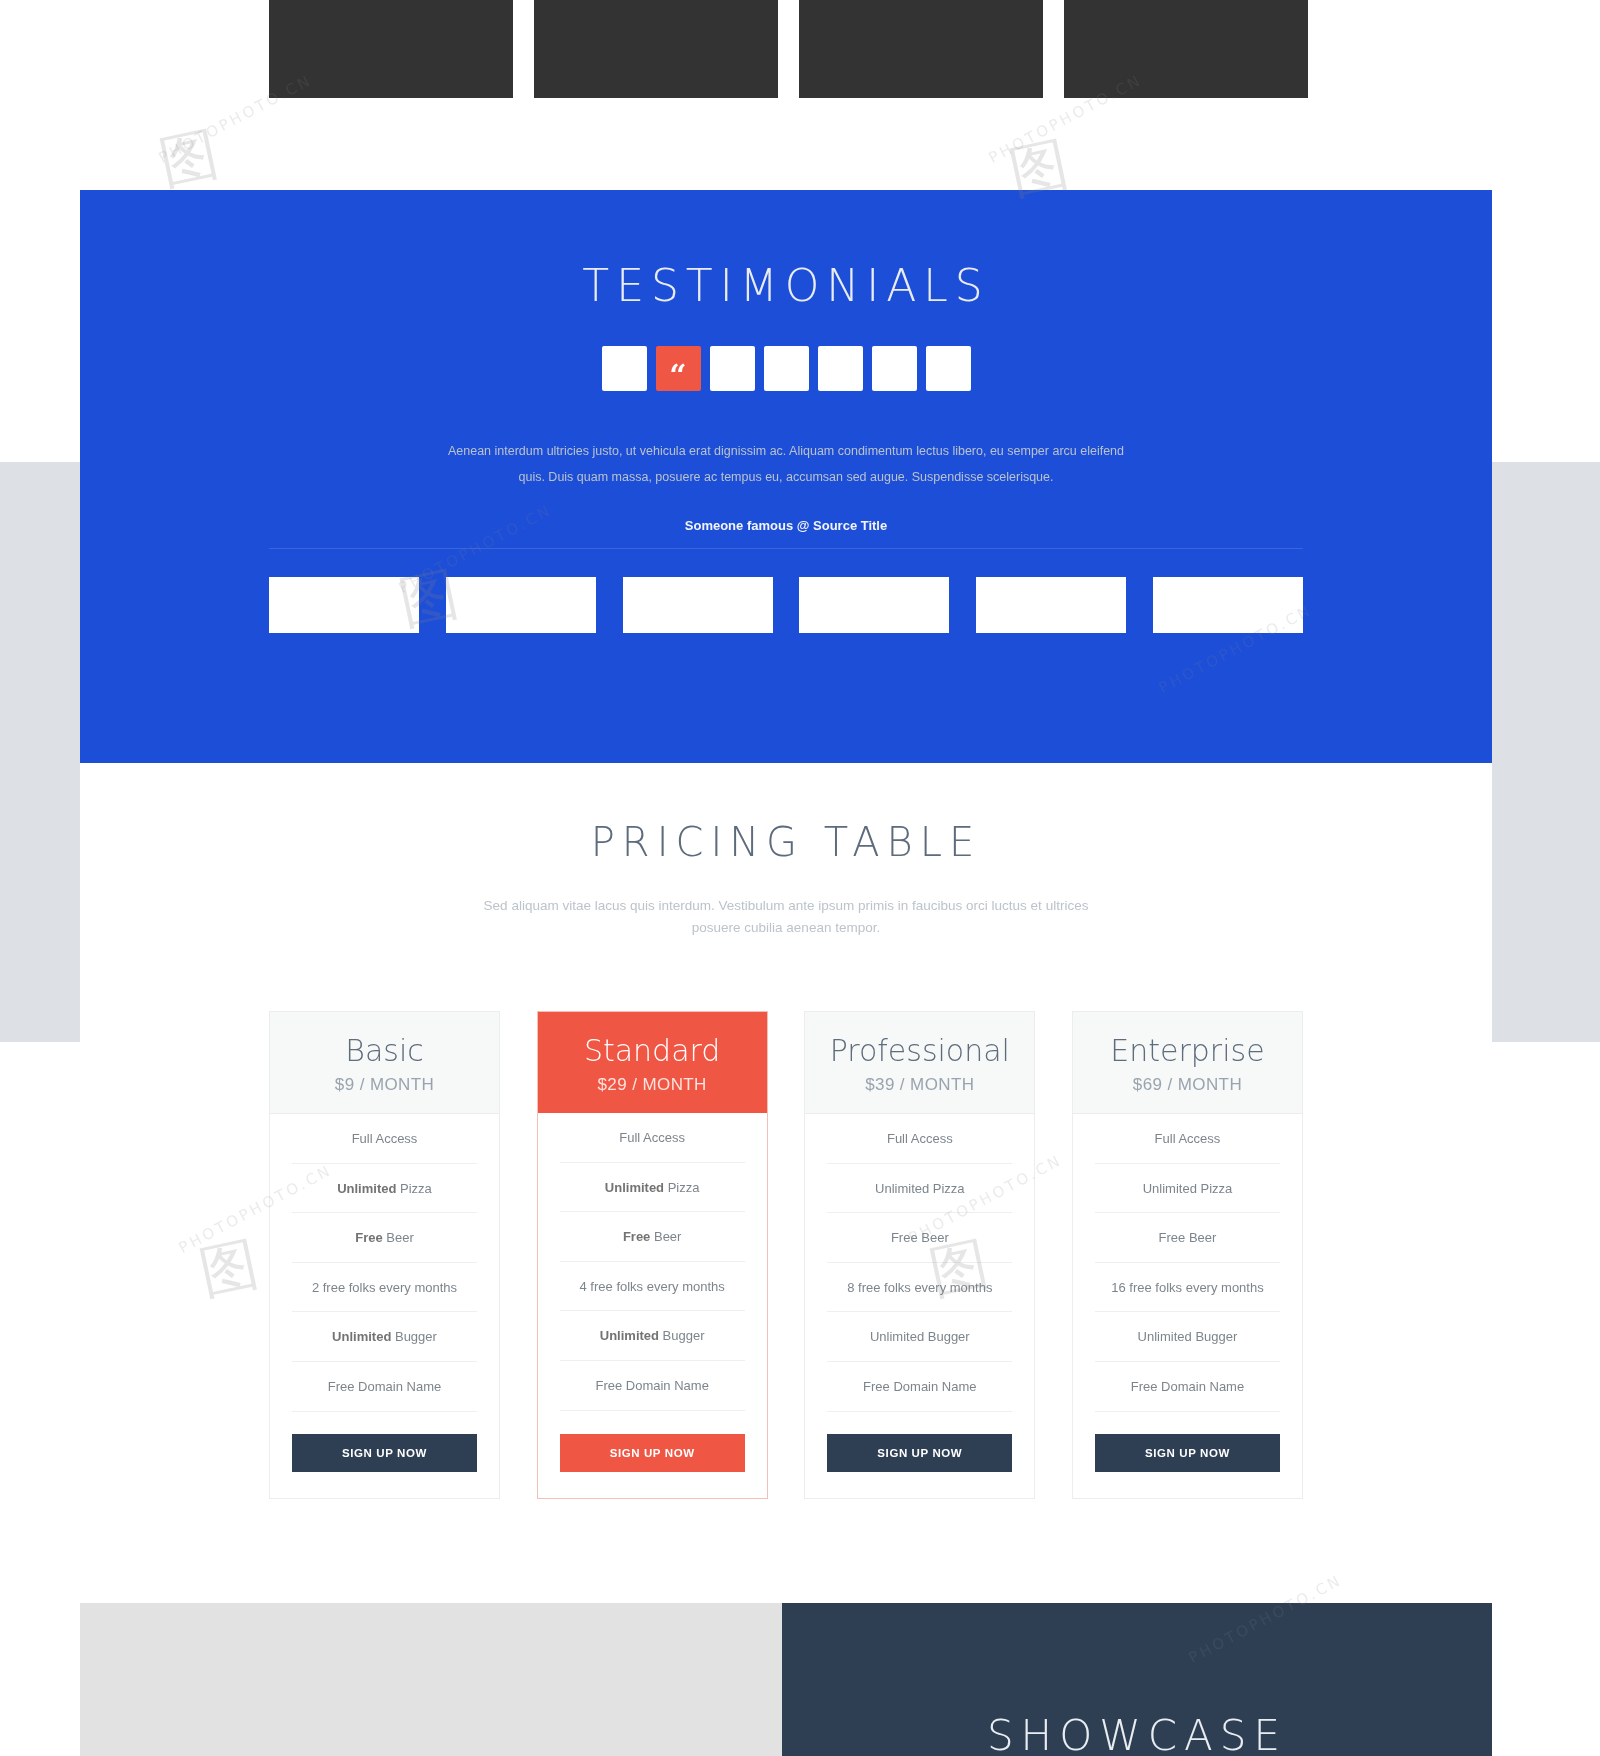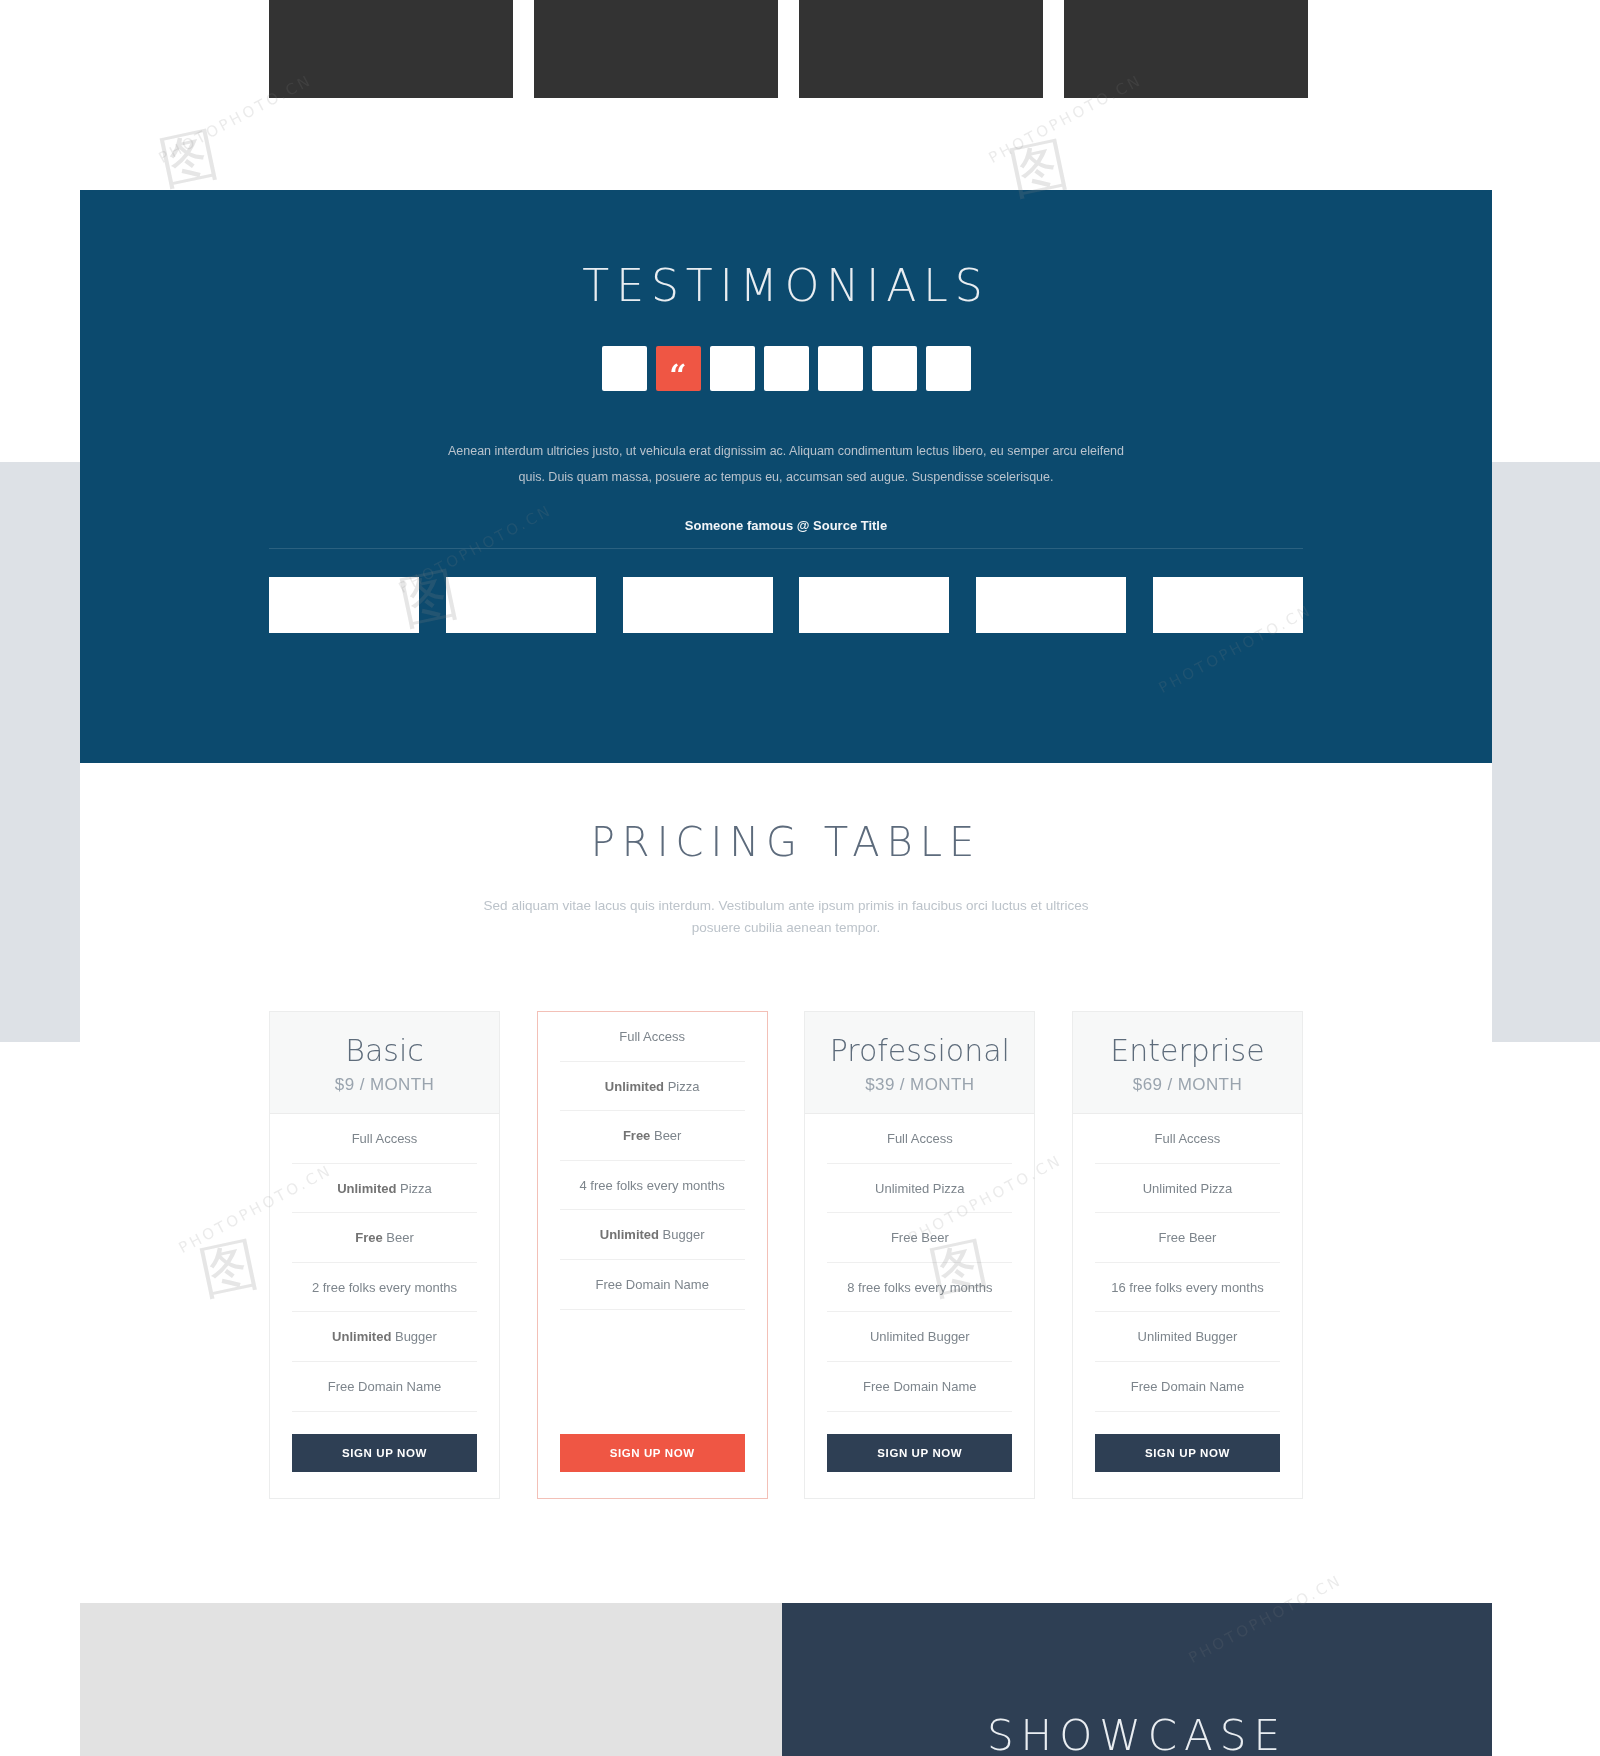--- a/index.html
+++ b/index.html
@@ -51,21 +51,21 @@
   .thumb.t1 { left: 189px; width: 244px; }
   .thumb.t2 { left: 454px; width: 244px; }
   .thumb.t3 { left: 719px; width: 244px; }
   .thumb.t4 { left: 984px; width: 244px; }
 
   
   .testimonials {
     position: absolute;
     left: 80px; top: 190px;
     width: 1412px; height: 734px;
-    background: #0c4a6e;
+    background: #1d4ed8;
     color: #ffffff;
     text-align: center;
   }
   .section-title {
     font-family: "DejaVu Sans", sans-serif;
     font-weight: 300;
     letter-spacing: 7px;
     margin: 0;
   }
   .testimonials .section-title {
@@ -340,20 +340,24 @@
             <div class="feature"><b>Free</b><span> Beer</span></div>
             <div class="feature"><span>2 free folks every months</span></div>
             <div class="feature"><b>Unlimited</b><span> Bugger</span></div>
             <div class="feature"><span>Free Domain Name</span></div>
           </div>
           <div class="plan-foot">
             <button class="signup-btn">SIGN UP NOW</button>
           </div>
         </div>
         <div class="plan-card featured">
+          <div class="plan-head">
+            <div class="plan-name">Standard</div>
+            <div class="plan-price">$29 / MONTH</div>
+          </div>
           <div class="plan-body">
             <div class="feature"><span>Full Access</span></div>
             <div class="feature"><b>Unlimited</b><span> Pizza</span></div>
             <div class="feature"><b>Free</b><span> Beer</span></div>
             <div class="feature"><span>4 free folks every months</span></div>
             <div class="feature"><b>Unlimited</b><span> Bugger</span></div>
             <div class="feature"><span>Free Domain Name</span></div>
           </div>
           <div class="plan-foot">
             <button class="signup-btn">SIGN UP NOW</button>

